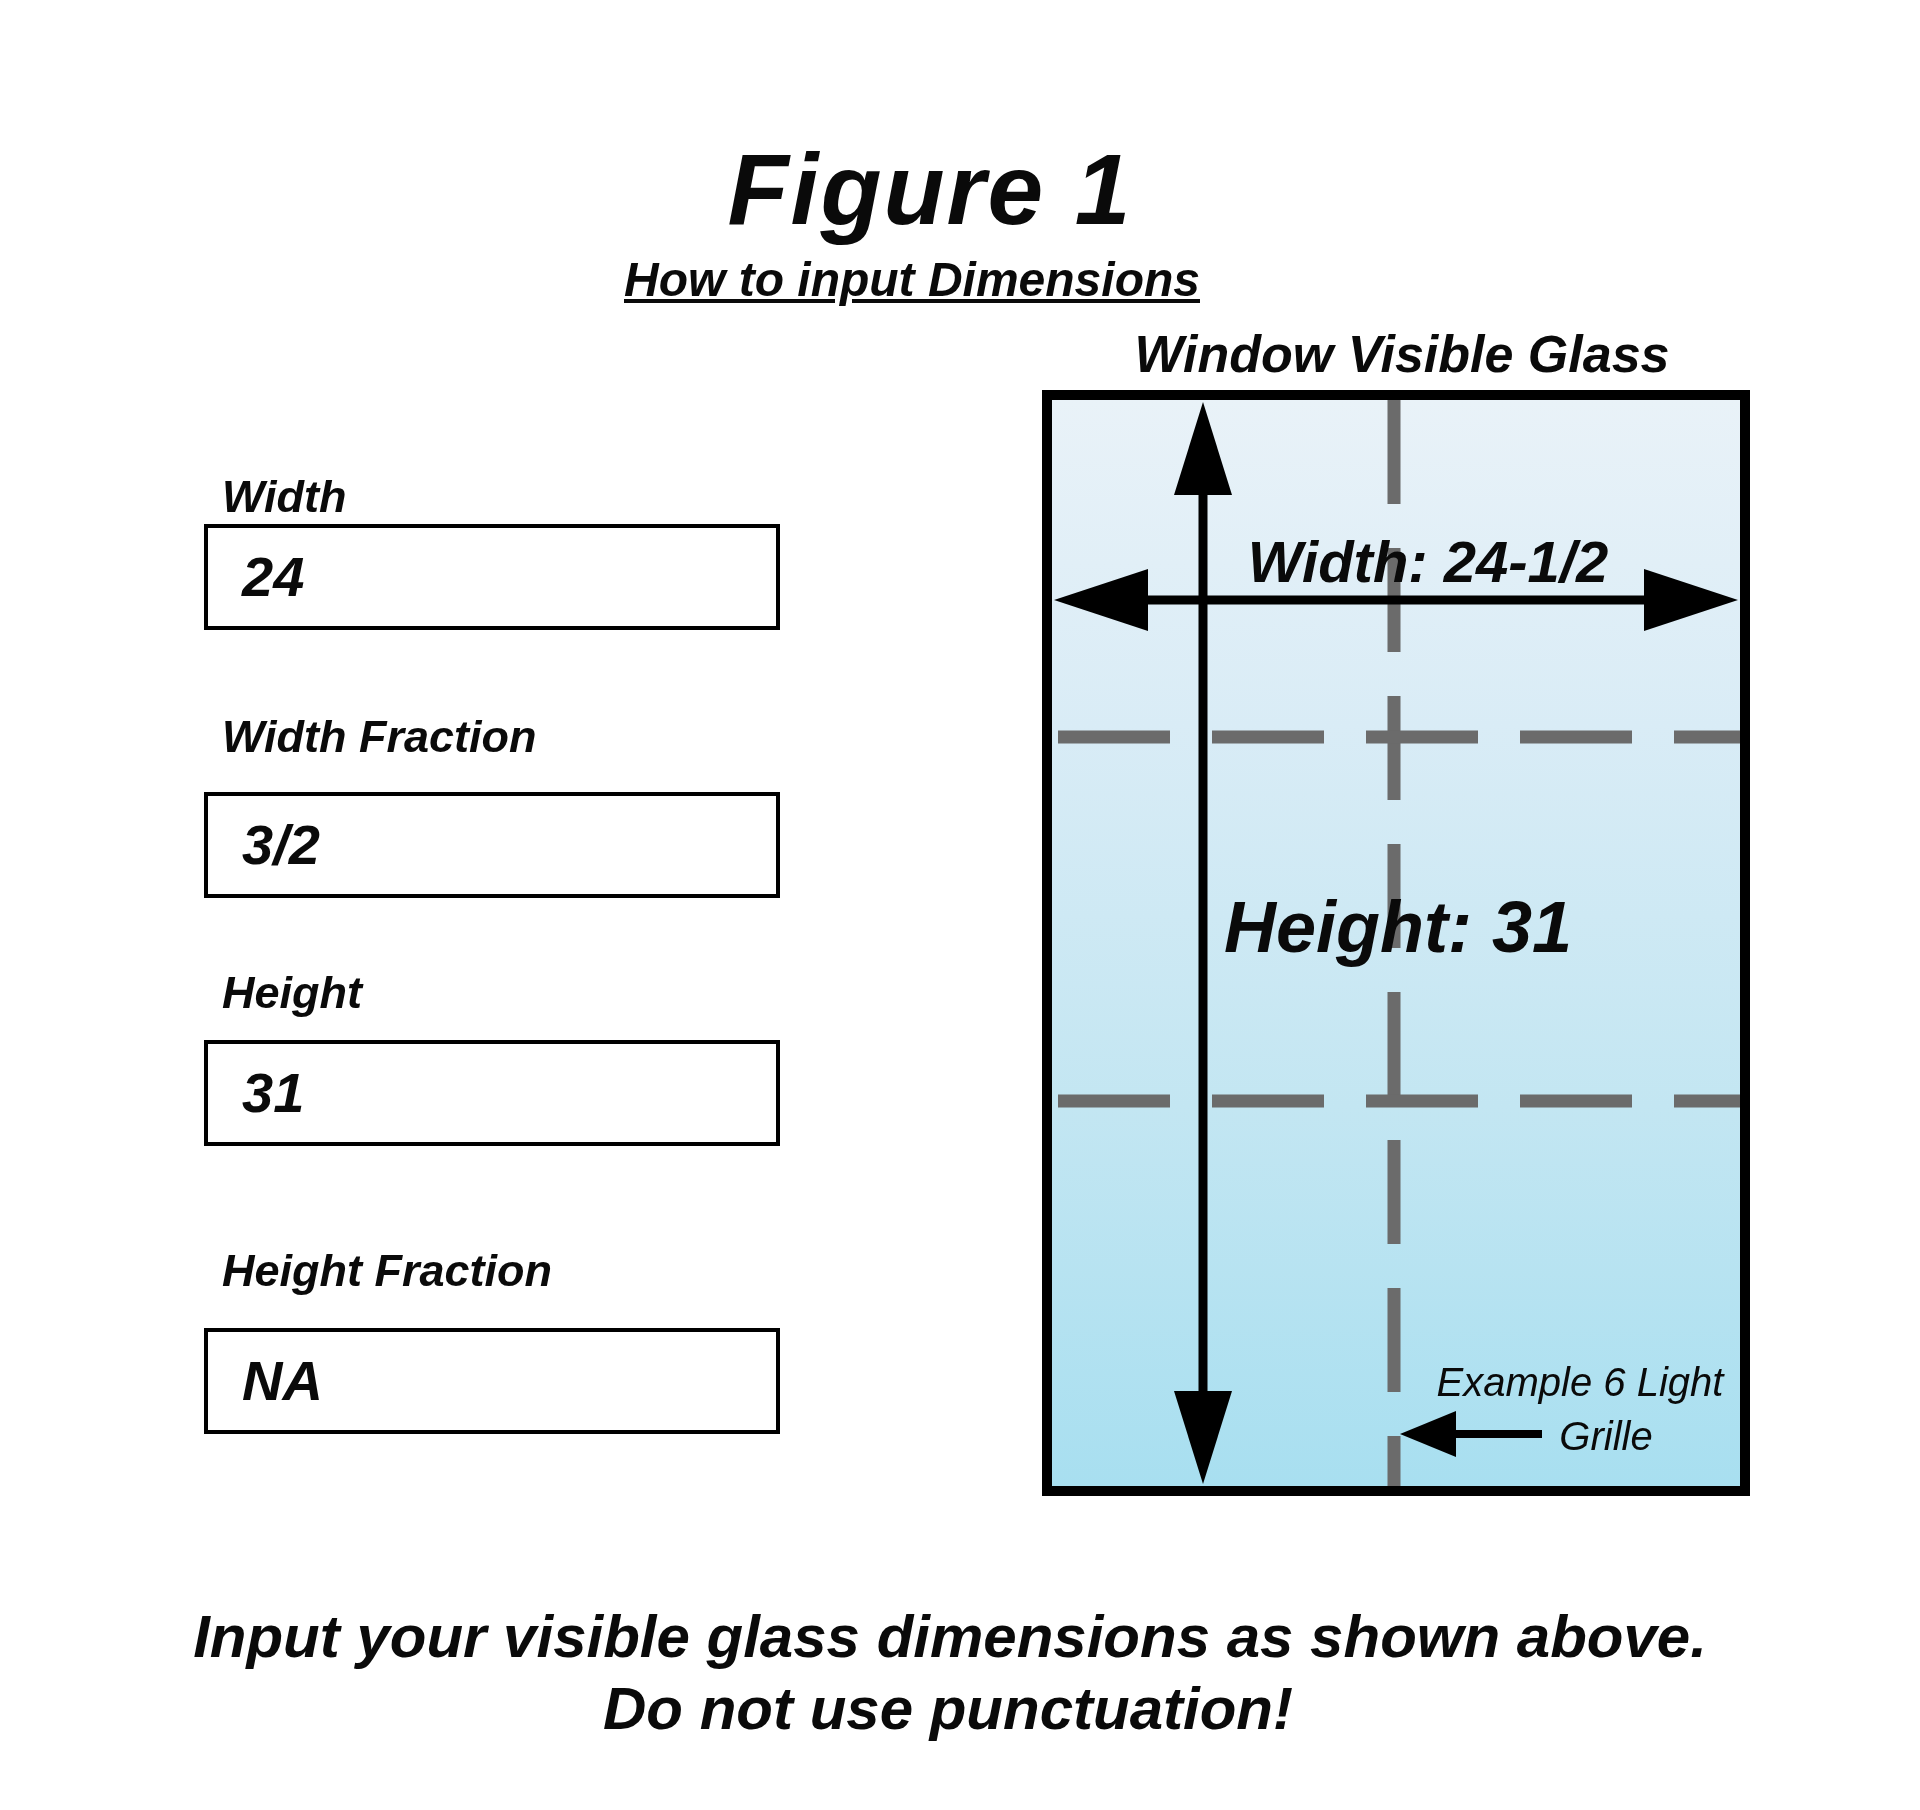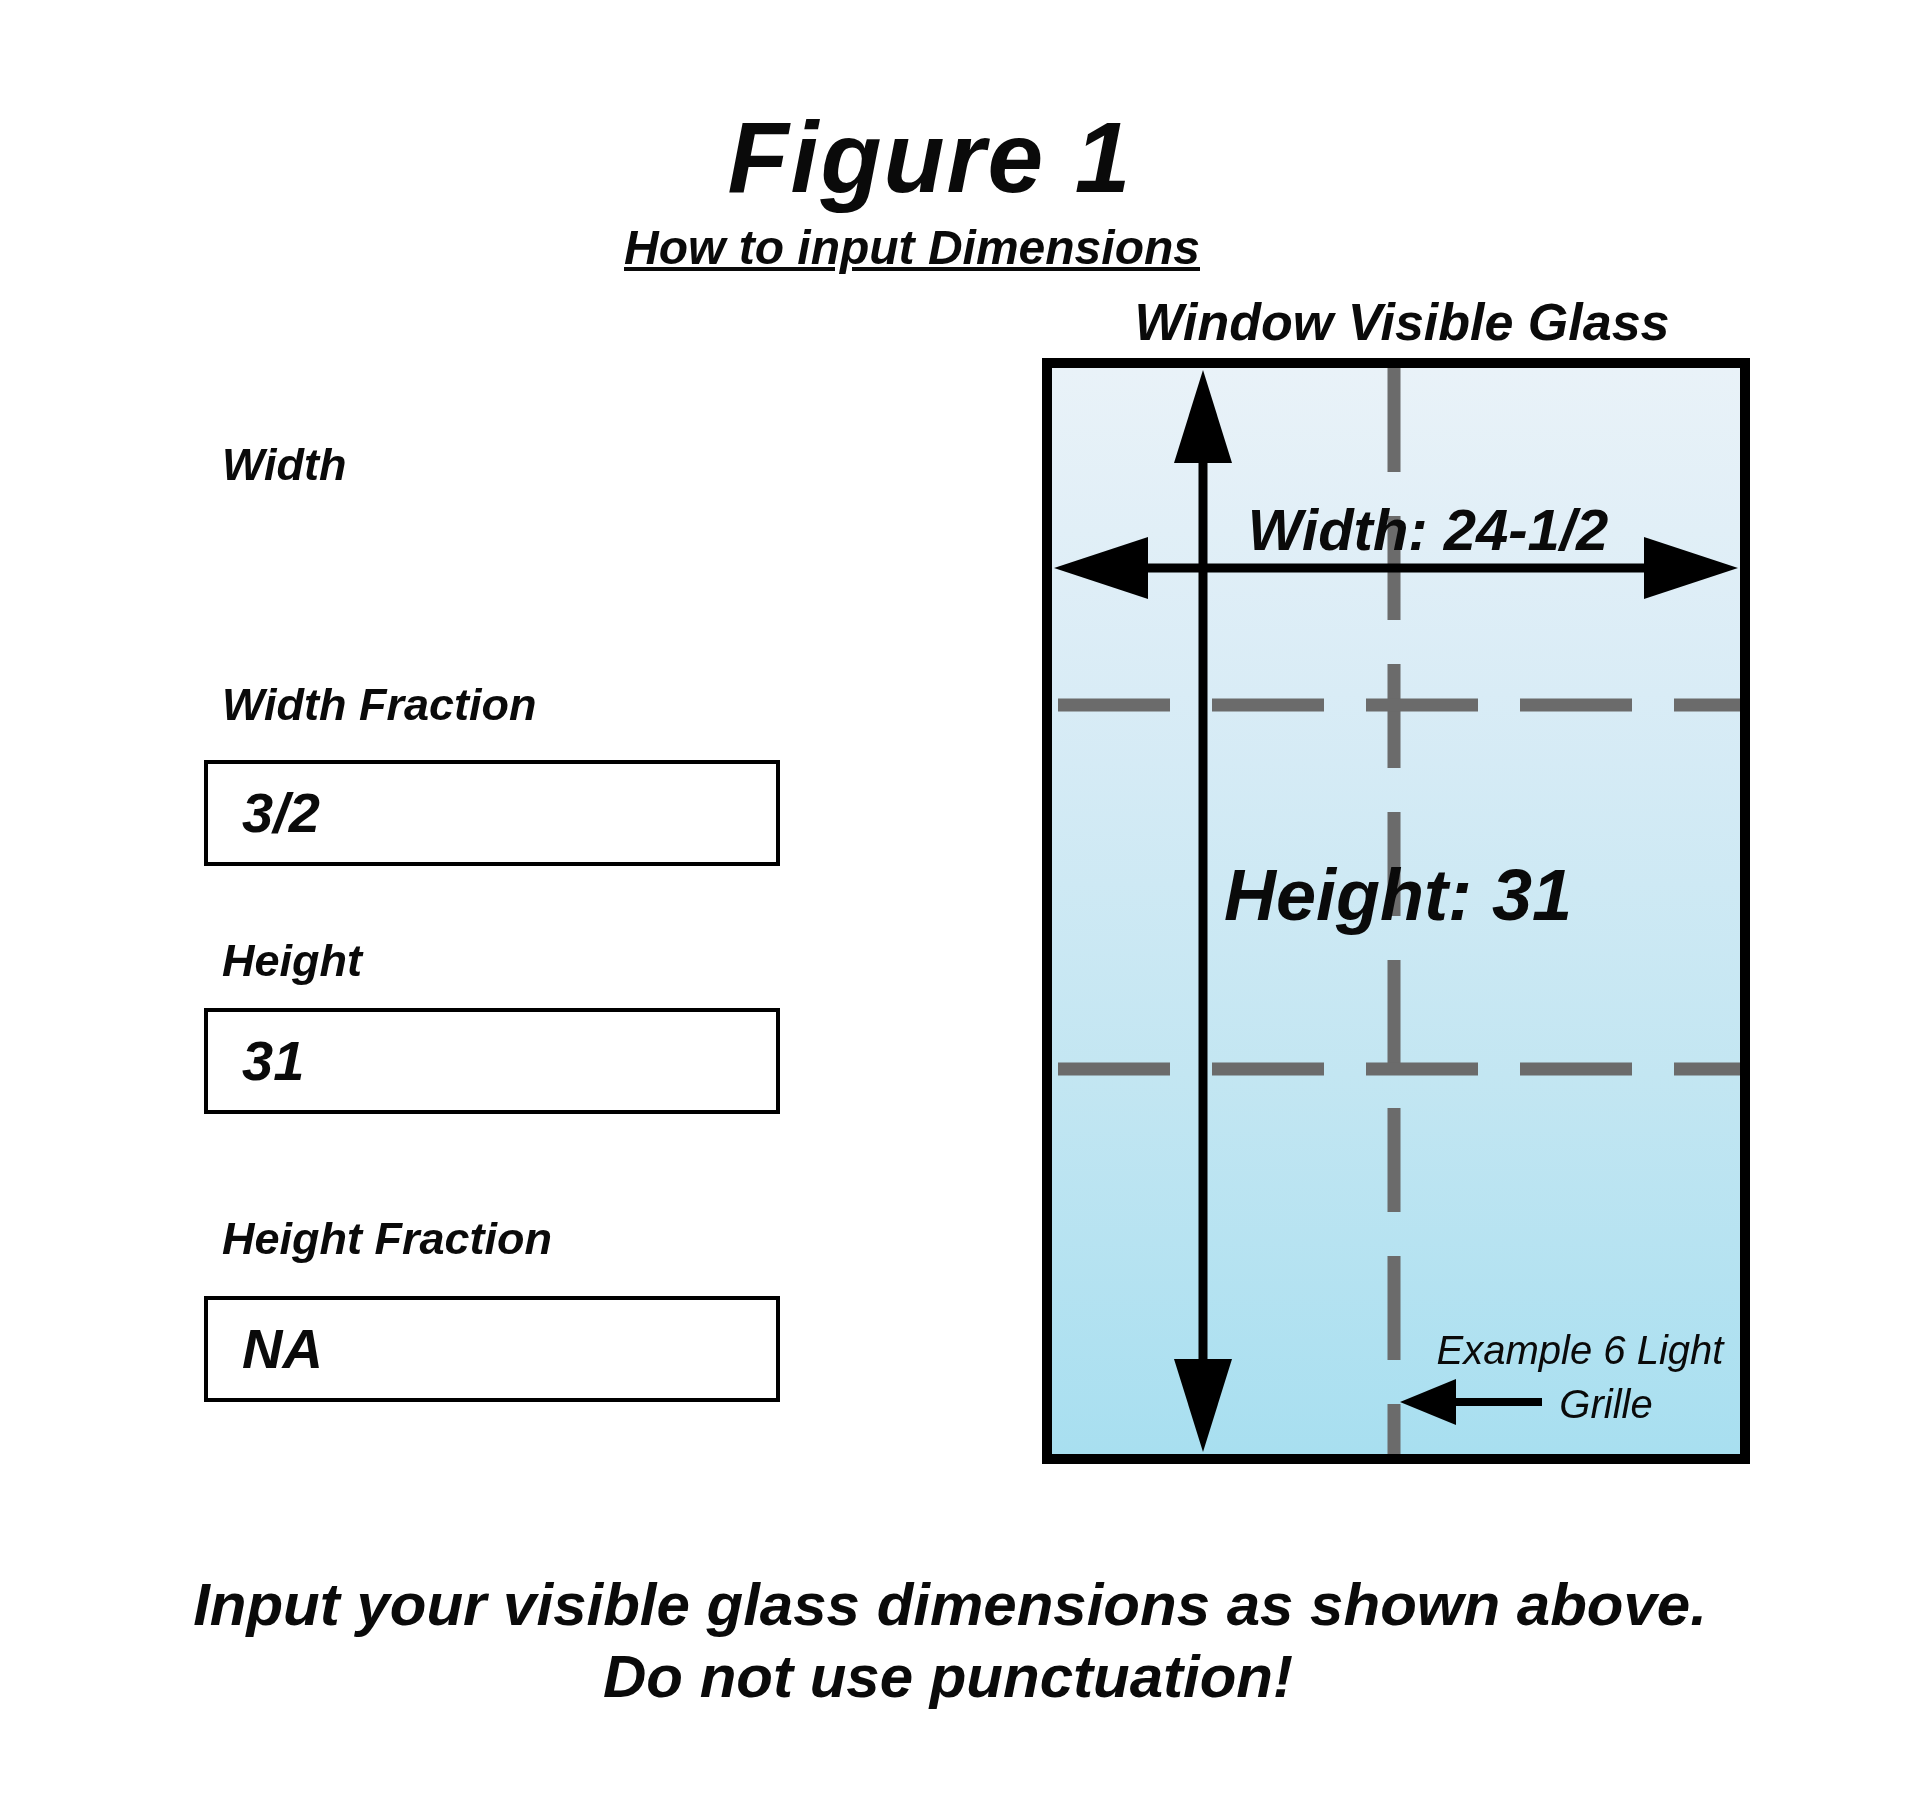--- a/index.html
+++ b/index.html
@@ -10,21 +10,21 @@
   #stage {
     position: relative;
     width: 1920px;
     height: 1810px;
     background: #ffffff;
     overflow: hidden;
     font-family: "Liberation Sans", sans-serif;
     font-style: italic;
     color: #0a0a0a;
   }
-  .abs { position: absolute; }
+  .abs { position: absolute; margin-top: 32px; }
   .ctr { transform: translateX(-50%); white-space: nowrap; }
 
   .fig-title {
     font-size: 100px;
     font-weight: bold;
     letter-spacing: 2px;
   }
   .fig-subtitle {
     font-size: 48px;
     font-weight: bold;
@@ -85,20 +85,23 @@
 </style>
 </head>
 <body>
 
 <div id="stage">
 
   <div class="abs ctr fig-title" style="left:930px; top:100px;">Figure 1</div>
   <div class="abs ctr fig-subtitle" style="left:912px; top:220px;">How to input Dimensions</div>
 
   <div class="abs field-label" style="left:222px; top:442px;">Width</div>
+  <div class="abs field-box" style="top:492px;">
+    <span class="field-value">24</span>
+  </div>
 
   <div class="abs field-label" style="left:222px; top:682px;">Width Fraction</div>
   <div class="abs field-box" style="top:760px;">
     <span class="field-value">3/2</span>
   </div>
 
   <div class="abs field-label" style="left:222px; top:938px;">Height</div>
   <div class="abs field-box" style="top:1008px;">
     <span class="field-value">31</span>
   </div>

